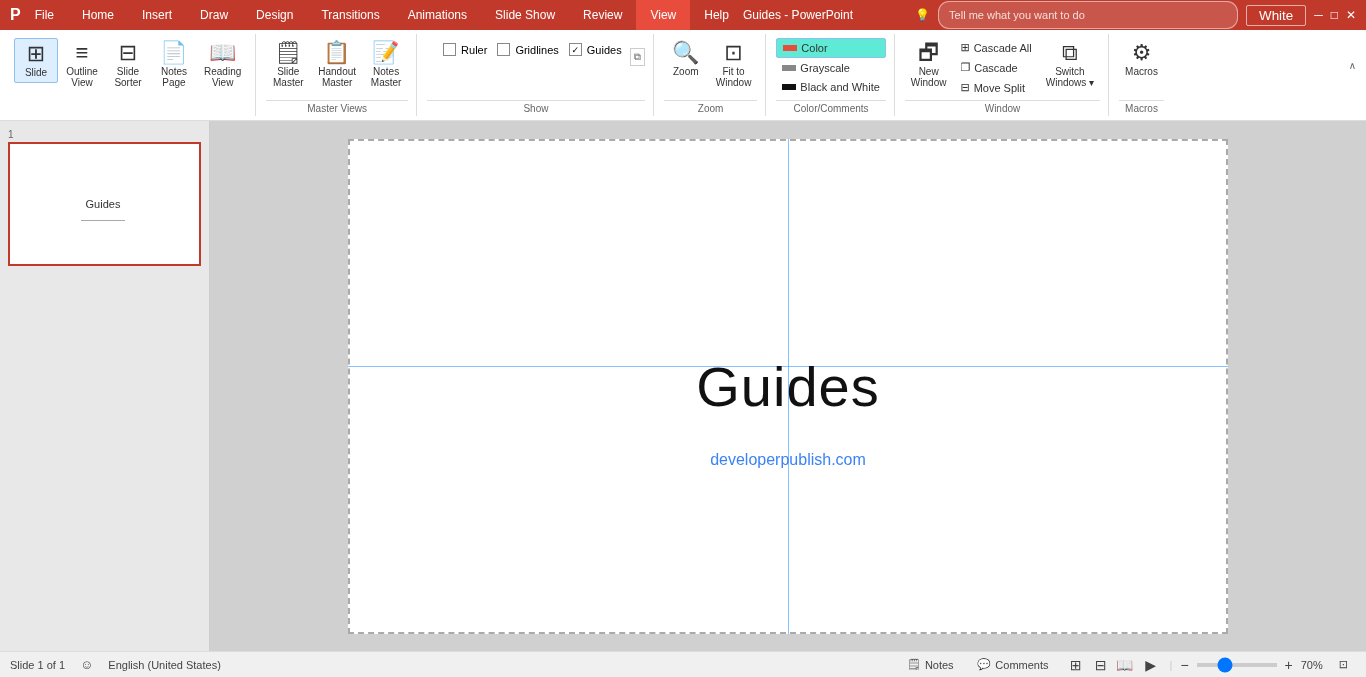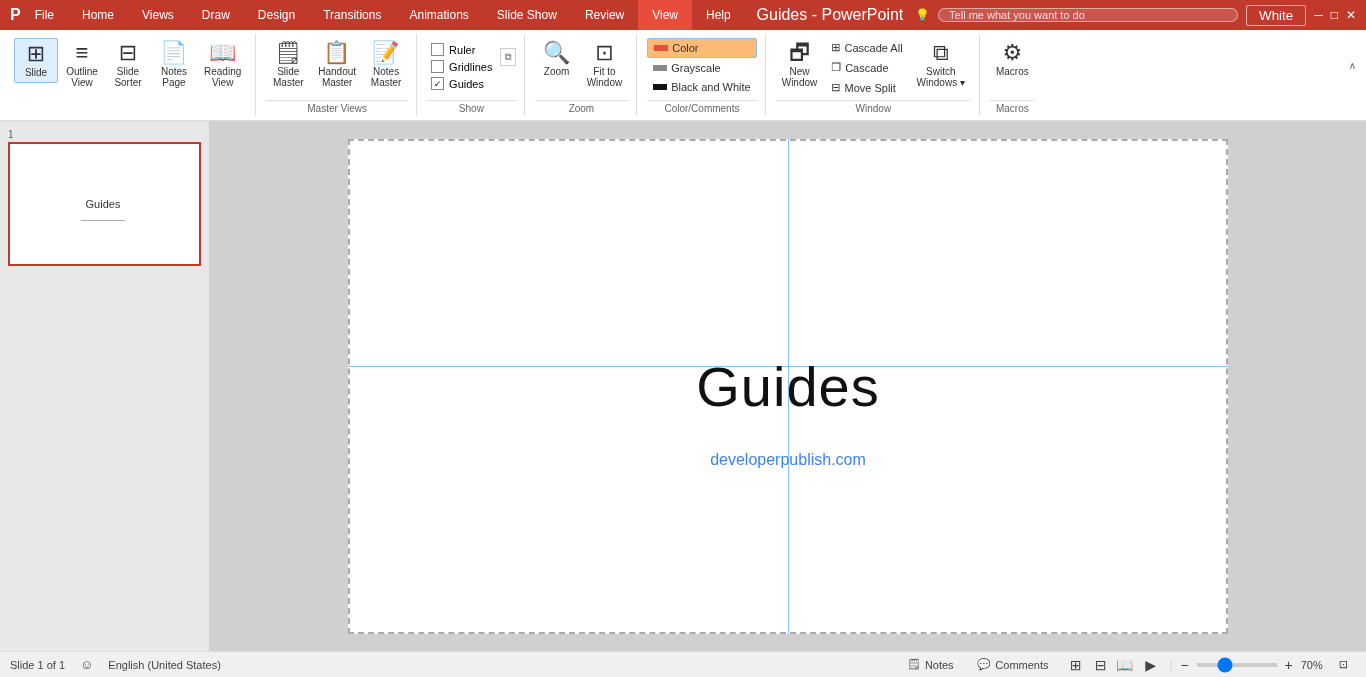--- a/index.html
+++ b/index.html
@@ -17,26 +17,26 @@
     .ribbon { background: #fff; border-bottom: 1px solid #ddd; display: flex; flex-direction: column; }
     .ribbon-content { display: flex; align-items: stretch; padding: 4px 6px; gap: 2px; height: 90px; }
     .ribbon-group { display: flex; flex-direction: column; border-right: 1px solid #ddd; padding: 0 8px; min-width: fit-content; }
     .ribbon-group-items { display: flex; align-items: flex-start; gap: 2px; flex: 1; padding: 4px 0 2px 0; }
     .ribbon-group-label { font-size: 10px; color: #666; text-align: center; padding: 2px 0; border-top: 1px solid #ddd; margin-top: auto; }
     .ribbon-btn { display: flex; flex-direction: column; align-items: center; justify-content: flex-start; padding: 4px 6px; cursor: pointer; border-radius: 2px; min-width: 44px; font-size: 10px; color: #333; text-align: center; gap: 2px; }
     .ribbon-btn.active { background: #ddeeff; border: 1px solid #90c0ee; }
     .ribbon-btn-icon { font-size: 22px; line-height: 1; }
     .ribbon-btn-small { flex-direction: row; min-width: unset; padding: 3px 6px; font-size: 11px; gap: 4px; align-items: center; justify-content: flex-start; width: 100%; }
     .ribbon-column { display: flex; flex-direction: column; gap: 1px; }
-    .checkbox-group { display: flex; flex-direction: column; gap: 2px; padding: 4px 0; }
+    .checkbox-group { display: flex; flex-direction: row; gap: 2px; padding: 4px 0; margin-left: 12px; }
     .checkbox-item { display: flex; align-items: center; gap: 5px; font-size: 11px; cursor: pointer; padding: 1px 4px; }
     .checkbox-box { width: 13px; height: 13px; border: 1px solid #888; background: white; display: flex; align-items: center; justify-content: center; font-size: 9px; }
     .checkbox-box.checked { background: white; }
     .color-swatch { width: 14px; height: 6px; display: inline-block; }
-    .search-input { width: 300px; height: 14px; border-radius: 11px; border: 1px solid rgba(255,255,255,0.5); background: rgba(255,255,255,0.15); color: white; padding: 0 10px; font-size: 11px; outline: none; }
+    .search-input { width: 300px; height: 28px; border-radius: 11px; border: 1px solid rgba(255,255,255,0.5); background: rgba(255,255,255,0.15); color: white; padding: 0 10px; font-size: 11px; outline: none; }
     .search-input::placeholder { color: rgba(255,255,255,0.8); }
 
     
     .main { display: flex; flex: 1; overflow: hidden; background: #d0d0d0; }
 
     
     .slide-panel { width: 210px; background: #e8e8e8; border-right: 1px solid #ccc; overflow-y: auto; padding: 8px; }
     .slide-thumb { border: 2px solid #ccc; background: white; cursor: pointer; margin-bottom: 4px; position: relative; }
     .slide-thumb.active { border-color: #c0392b; }
     .slide-num { font-size: 10px; color: #666; margin-bottom: 2px; }
@@ -68,31 +68,31 @@
 </head>
 <body>
 
 <div class="title-bar">
   <div class="title-bar-left">
     <span style="font-size:16px; font-weight:bold;">P</span>
   </div>
   <div class="title-bar-tabs">
     <div class="title-tab">File</div>
     <div class="title-tab">Home</div>
-    <div class="title-tab">Views</div>
+    <div class="title-tab">Insert</div>
     <div class="title-tab">Draw</div>
     <div class="title-tab">Design</div>
     <div class="title-tab">Transitions</div>
     <div class="title-tab">Animations</div>
     <div class="title-tab">Slide Show</div>
     <div class="title-tab">Review</div>
     <div class="title-tab active">View</div>
     <div class="title-tab">Help</div>
   </div>
-  <div style="flex:1; text-align:center; font-size:16px;">Guides - PowerPoint</div>
+  <div style="flex:1; text-align:left; font-size:12px;">Guides - PowerPoint</div>
   <div class="title-bar-right">
     <span>💡</span>
     <input class="search-input" placeholder="Tell me what you want to do" style="">
     <button style="background:transparent; border:1px solid rgba(255,255,255,0.6); color:white; padding:2px 12px; cursor:pointer; border-radius:2px;">White</button>
     <span style="cursor:pointer;">─</span>
     <span style="cursor:pointer;">□</span>
     <span style="cursor:pointer;">✕</span>
   </div>
 </div>
 
@@ -175,21 +175,21 @@
           <div class="ribbon-btn-icon">⊡</div>
           <span>Fit to<br>Window</span>
         </div>
       </div>
       <div class="ribbon-group-label">Zoom</div>
     </div>
 
     <div class="ribbon-group">
       <div class="ribbon-group-items">
         <div class="ribbon-column">
-          <div class="ribbon-btn ribbon-btn-small" style="background:#fdba74; border:1px solid #90c0ee;">
+          <div class="ribbon-btn ribbon-btn-small" style="background:#5eead4; border:1px solid #90c0ee;">
             <span class="color-swatch" style="background:#e74c3c;"></span>
             <span>Color</span>
           </div>
           <div class="ribbon-btn ribbon-btn-small">
             <span class="color-swatch" style="background:#888;"></span>
             <span>Grayscale</span>
           </div>
           <div class="ribbon-btn ribbon-btn-small">
             <span class="color-swatch" style="background:#111;"></span>
             <span>Black and White</span>

